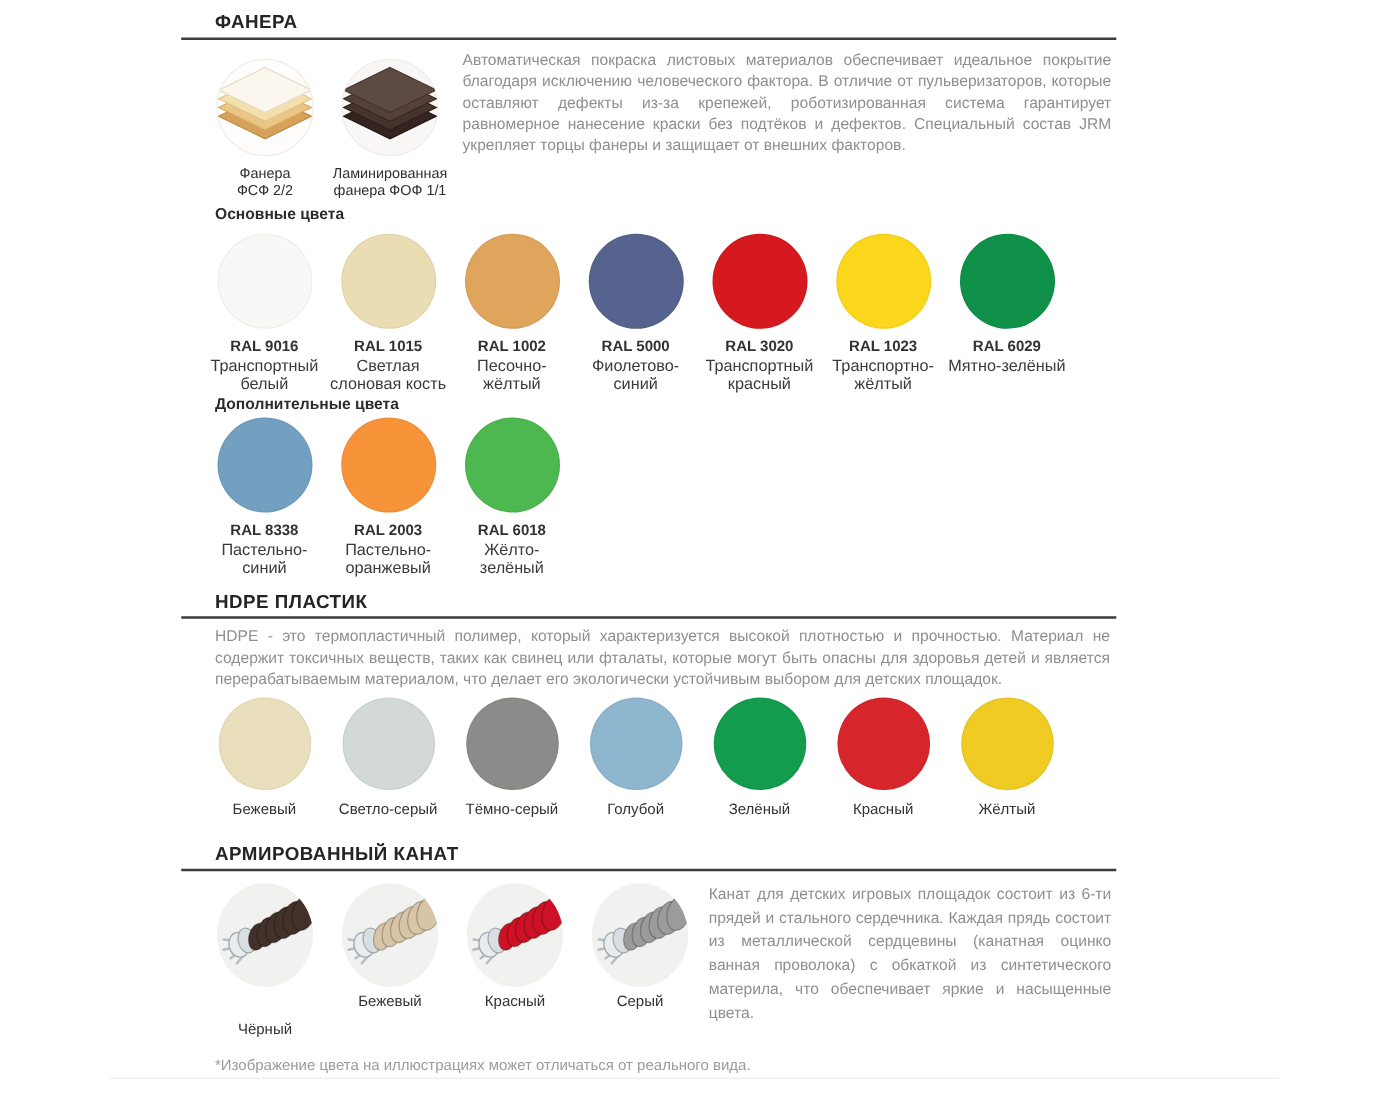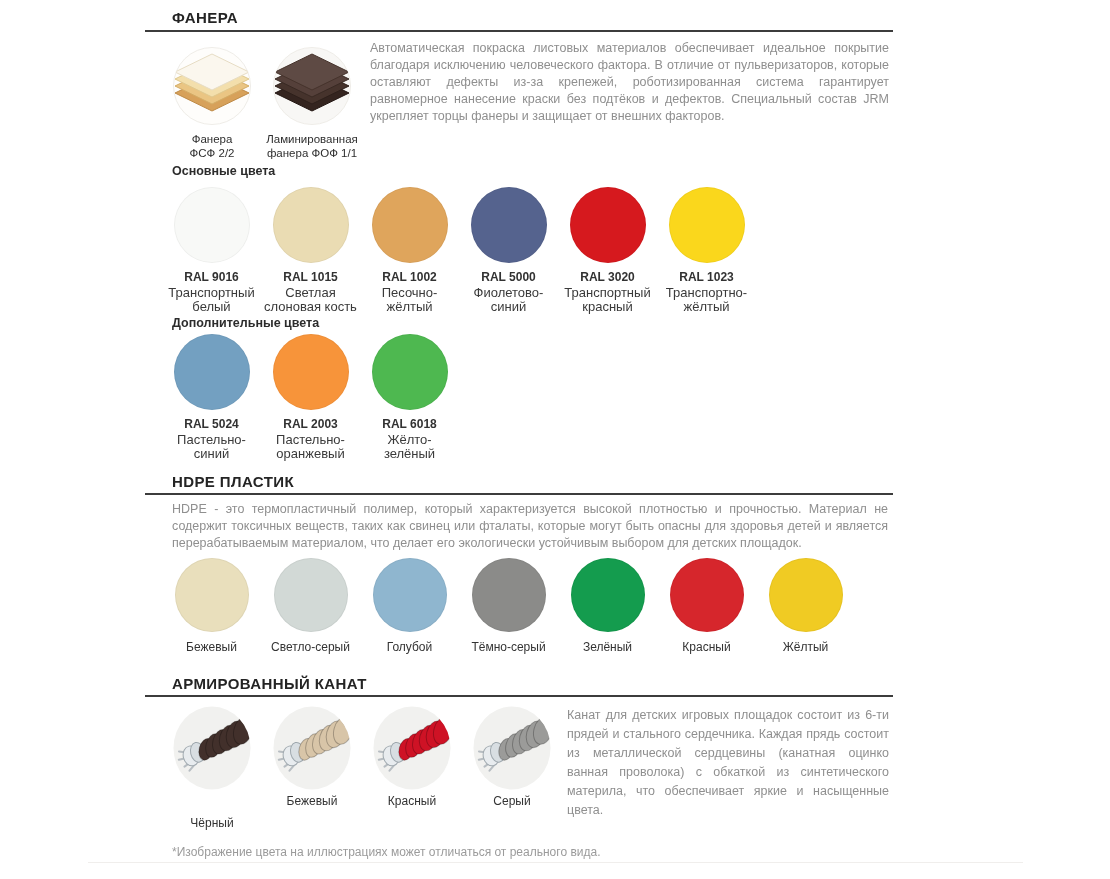--- a/index.html
+++ b/index.html
@@ -113,28 +113,33 @@
       <div class="code">RAL 3020</div>
       <div class="cname">Транспортный
 красный</div>
     </figure>
     <figure class="cell w99" style="margin:0;">
       <div class="circle d76" style="background-color: rgb(250, 215, 28);"></div>
       <div class="code">RAL 1023</div>
       <div class="cname">Транспортно-
 жёлтый</div>
     </figure>
+    <figure class="cell w99" style="margin:0;">
+      <div class="circle d76" style="background-color: rgb(16, 145, 74);"></div>
+      <div class="code">RAL 6029</div>
+      <div class="cname">Мятно-зелёный</div>
+    </figure>
   </div>
 
   <div class="subhead" style="top:316px;">Дополнительные цвета</div>
 
   <div class="row" style="top:334px;">
     <figure class="cell w99" style="margin:0;">
       <div class="circle d76" style="background-color: rgb(115, 160, 193);"></div>
-      <div class="code">RAL 5024</div>
+      <div class="code">RAL 8338</div>
       <div class="cname">Пастельно-
 синий</div>
     </figure>
     <figure class="cell w99" style="margin:0;">
       <div class="circle d76" style="background-color: rgb(247, 148, 58);"></div>
       <div class="code">RAL 2003</div>
       <div class="cname">Пастельно-
 оранжевый</div>
     </figure>
     <figure class="cell w99" style="margin:0;">
@@ -153,26 +158,26 @@
   <div class="row" style="top:558px;">
     <figure class="cell w99" style="margin:0;">
       <div class="circle d74" style="background-color: rgb(233, 223, 188);"></div>
       <div class="hdpe-name">Бежевый</div>
     </figure>
     <figure class="cell w99" style="margin:0;">
       <div class="circle d74" style="background-color: rgb(210, 217, 214);"></div>
       <div class="hdpe-name">Светло-серый</div>
     </figure>
     <figure class="cell w99" style="margin:0;">
+      <div class="circle d74" style="background-color: rgb(139, 139, 137);"></div>
+      <div class="hdpe-name">Тёмно-серый</div>
+    </figure>
+    <figure class="cell w99" style="margin:0;">
       <div class="circle d74" style="background-color: rgb(143, 182, 207);"></div>
       <div class="hdpe-name">Голубой</div>
-    </figure>
-    <figure class="cell w99" style="margin:0;">
-      <div class="circle d74" style="background-color: rgb(139, 139, 137);"></div>
-      <div class="hdpe-name">Тёмно-серый</div>
     </figure>
     <figure class="cell w99" style="margin:0;">
       <div class="circle d74" style="background-color: rgb(20, 156, 78);"></div>
       <div class="hdpe-name">Зелёный</div>
     </figure>
     <figure class="cell w99" style="margin:0;">
       <div class="circle d74" style="background-color: rgb(214, 38, 44);"></div>
       <div class="hdpe-name">Красный</div>
     </figure>
     <figure class="cell w99" style="margin:0;">

